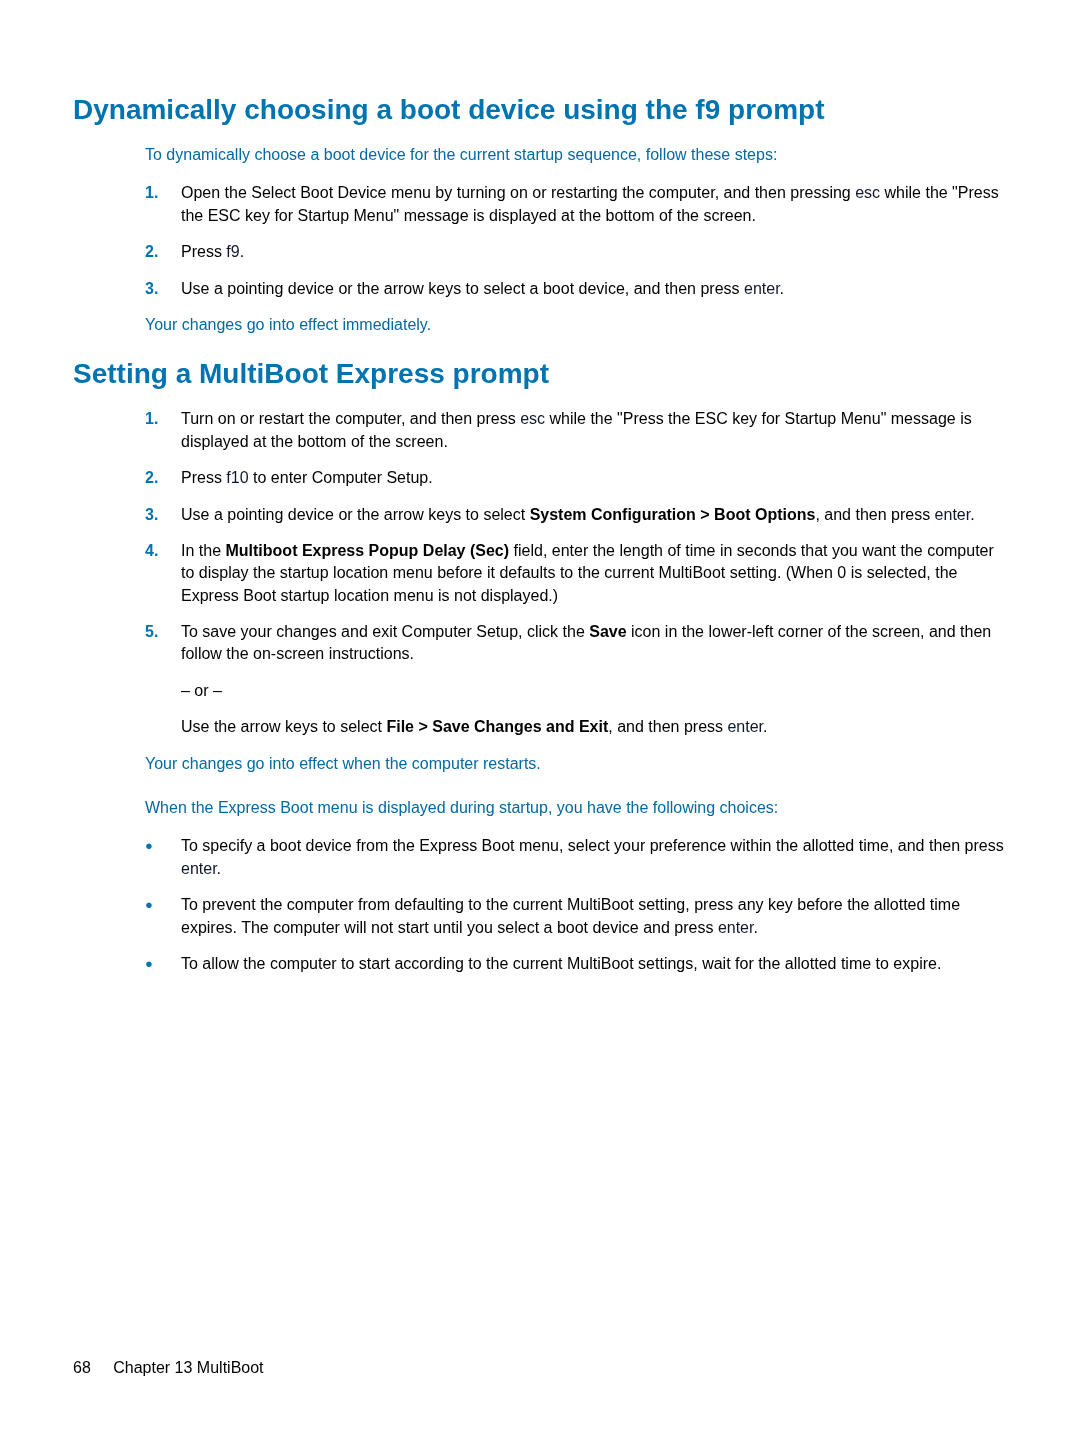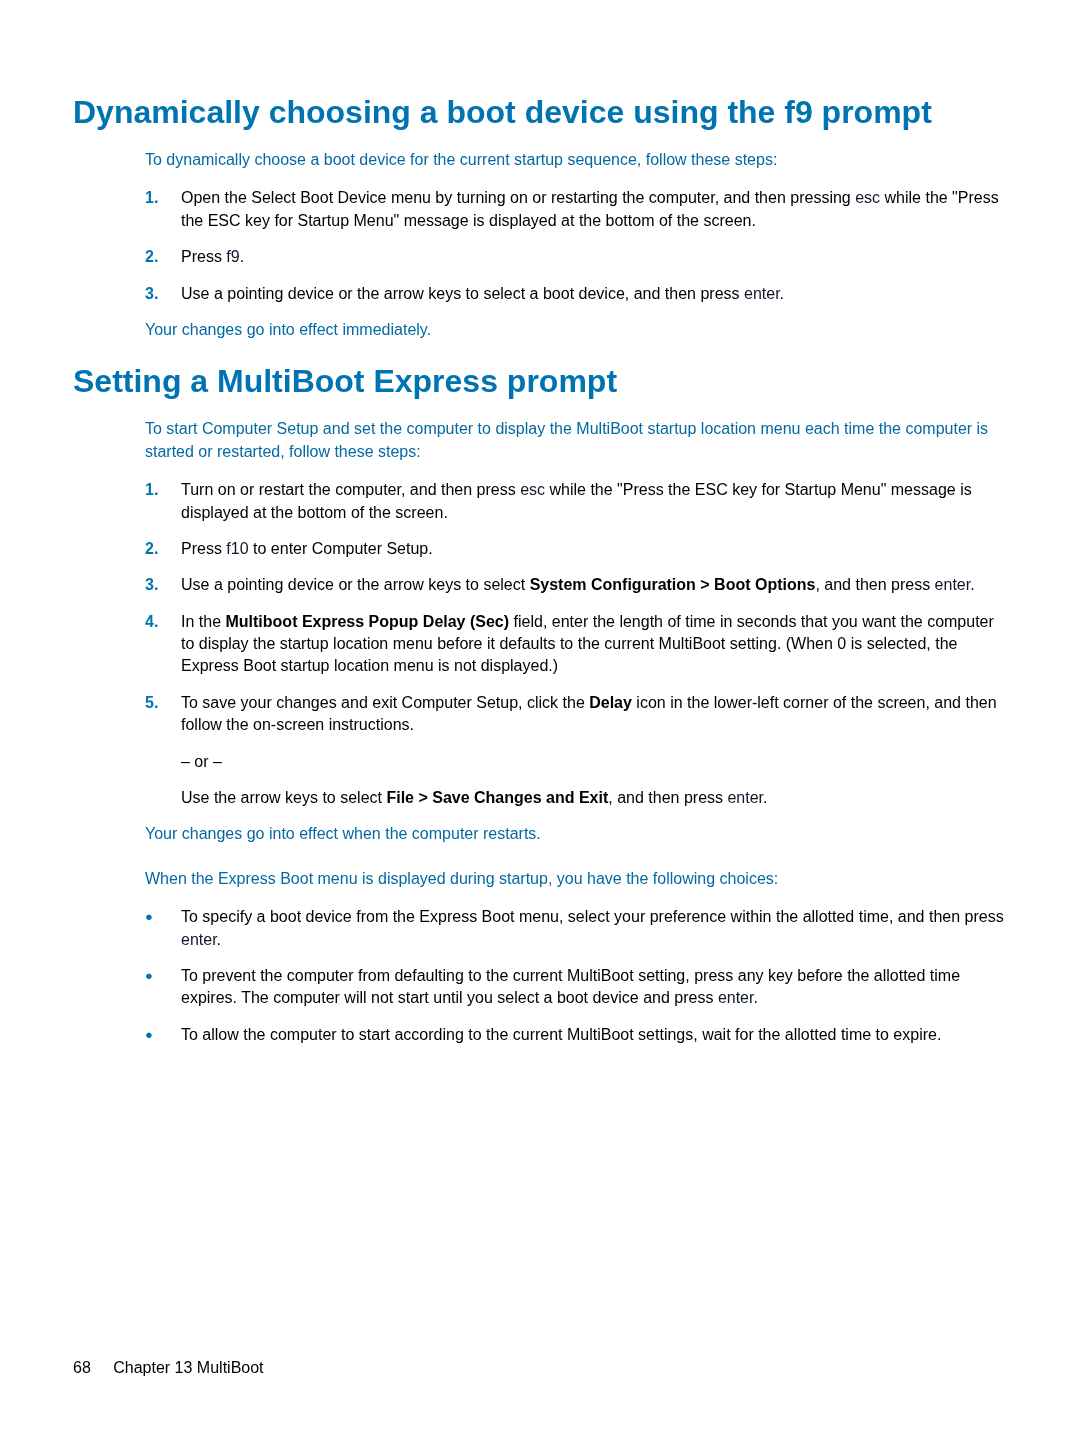--- a/index.html
+++ b/index.html
@@ -10,21 +10,21 @@
     body {
       font-family: Arial, Helvetica, sans-serif;
       background: #fff;
       width: 1080px;
       height: 1437px;
       position: relative;
       padding: 94px 73px 60px 73px;
     }
     .heading-blue {
       color: #0073b1;
-      font-size: 32px;
+      font-size: 28px;
       font-weight: bold;
       margin-bottom: 18px;
     }
     .intro-text {
       font-size: 16px;
       color: #0369a1;
       margin-left: 72px;
       margin-bottom: 16px;
       line-height: 1.4;
     }
@@ -112,41 +112,40 @@
       <li>
         <span class="list-number">3.</span>
         <span class="list-text"><span>Use a pointing device or the arrow keys to select a boot device, and then press </span><span class="key-term">enter</span><span>.</span></span>
       </li>
     </ol>
   <p class="intro-text">Your changes go into effect immediately.</p>
 </div>
 
 <div class="section">
   <h2 class="heading-blue">Setting a MultiBoot Express prompt</h2>
-  <p class="intro-text">To start Computer Setup and set the computer to display the MultiBoot startup location menu each time the computer is started or restarted, follow these steps:</p>
   <ol class="ordered-list">
       <li>
         <span class="list-number">1.</span>
         <span class="list-text"><span>Turn on or restart the computer, and then press </span><span class="key-term">esc</span><span> while the "Press the ESC key for Startup Menu" message is displayed at the bottom of the screen.</span></span>
       </li>
       <li>
         <span class="list-number">2.</span>
         <span class="list-text"><span>Press </span><span class="key-term">f10</span><span> to enter Computer Setup.</span></span>
       </li>
       <li>
         <span class="list-number">3.</span>
         <span class="list-text"><span>Use a pointing device or the arrow keys to select </span><span class="bold">System Configuration &gt; Boot Options</span><span>, and then press </span><span class="key-term">enter</span><span>.</span></span>
       </li>
       <li>
         <span class="list-number">4.</span>
         <span class="list-text"><span>In the </span><span class="bold">Multiboot Express Popup Delay (Sec)</span><span> field, enter the length of time in seconds that you want the computer to display the startup location menu before it defaults to the current MultiBoot setting. (When 0 is selected, the Express Boot startup location menu is not displayed.)</span></span>
       </li>
       <li>
         <span class="list-number">5.</span>
-        <span class="list-text"><span>To save your changes and exit Computer Setup, click the </span><span class="bold">Delay</span><span> icon in the lower-left corner of the screen, and then follow the on-screen instructions.</span></span>
+        <span class="list-text"><span>To save your changes and exit Computer Setup, click the </span><span class="bold">Save</span><span> icon in the lower-left corner of the screen, and then follow the on-screen instructions.</span></span>
       </li>
     </ol>
   <p class="sub-para">– or –</p>
   <p class="sub-para"><span>Use the arrow keys to select </span><span class="bold">File &gt; Save Changes and Exit</span><span>, and then press </span><span class="key-term">enter</span><span>.</span></p>
   <p class="intro-text">Your changes go into effect when the computer restarts.</p>
 </div>
 
 <div class="section">
   <p class="intro-text">When the Express Boot menu is displayed during startup, you have the following choices:</p>
   <ul class="bullet-list">

